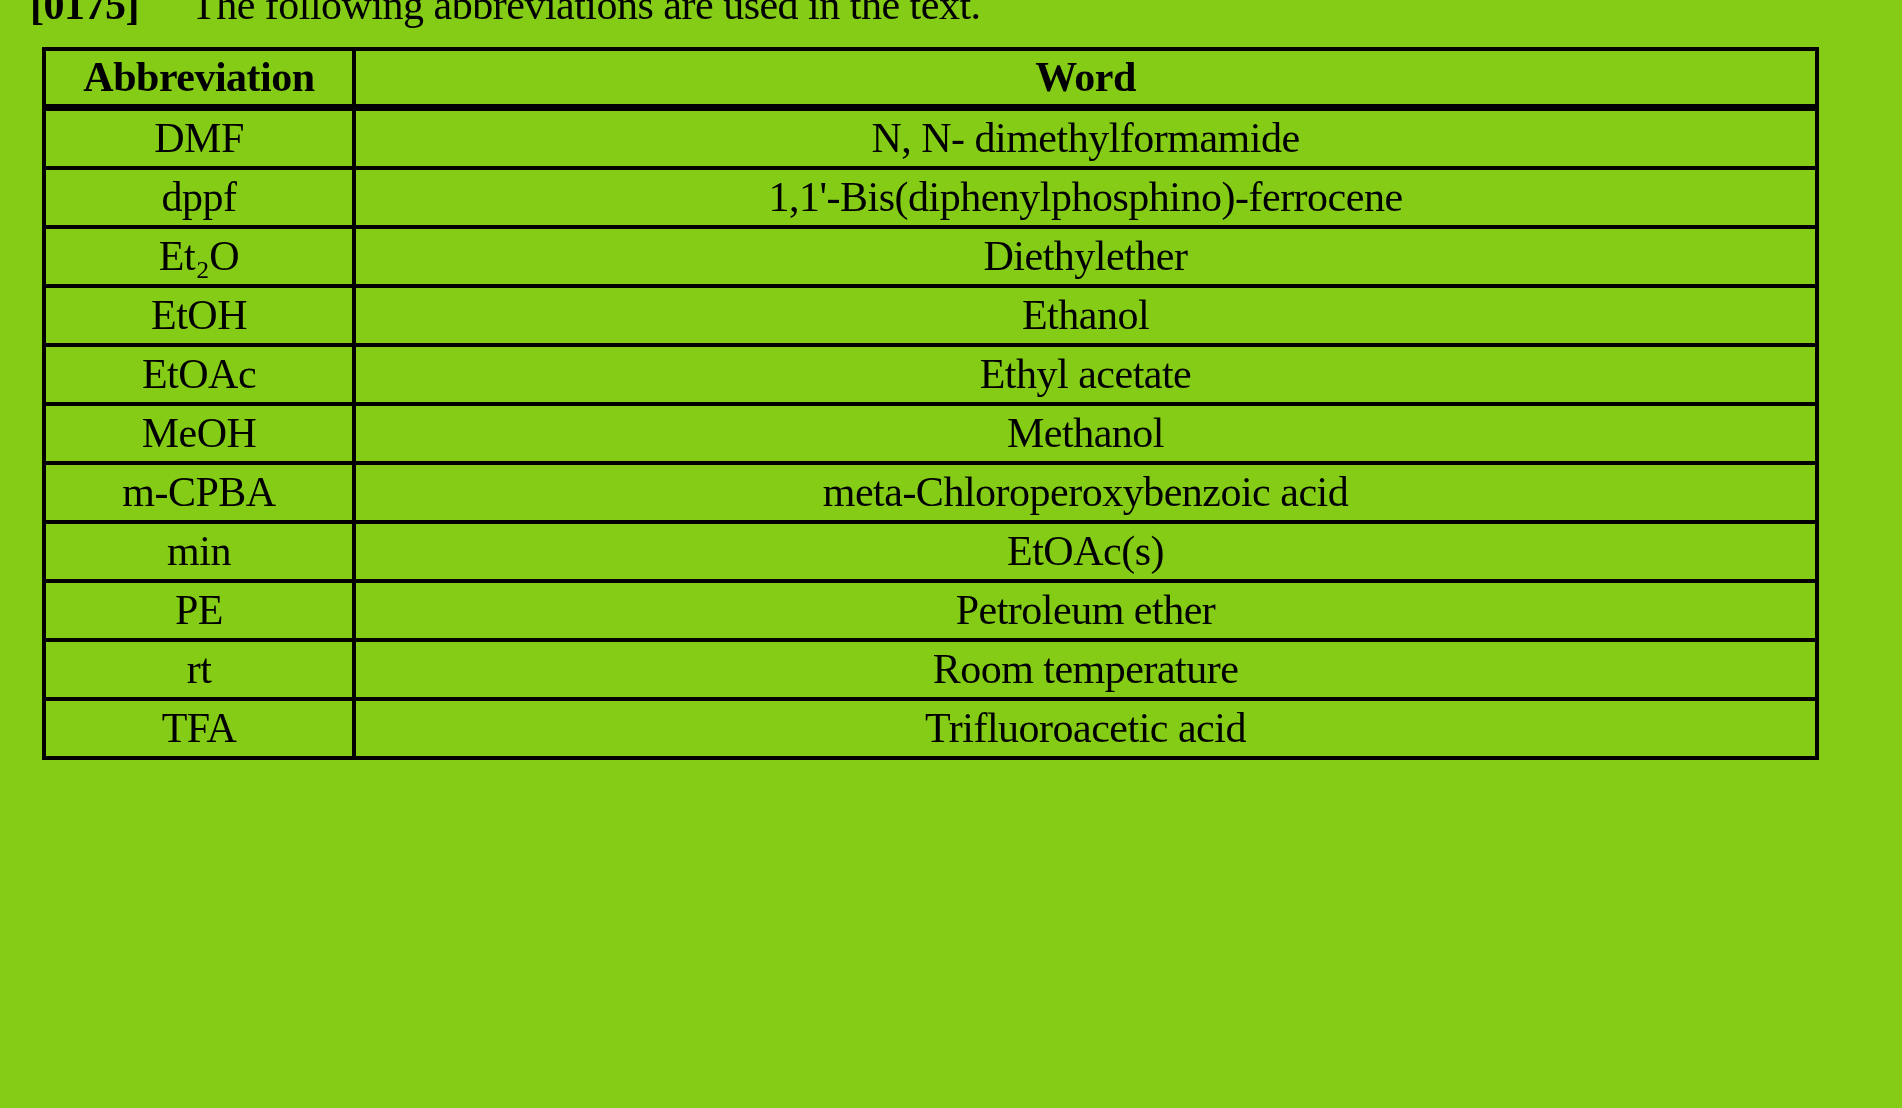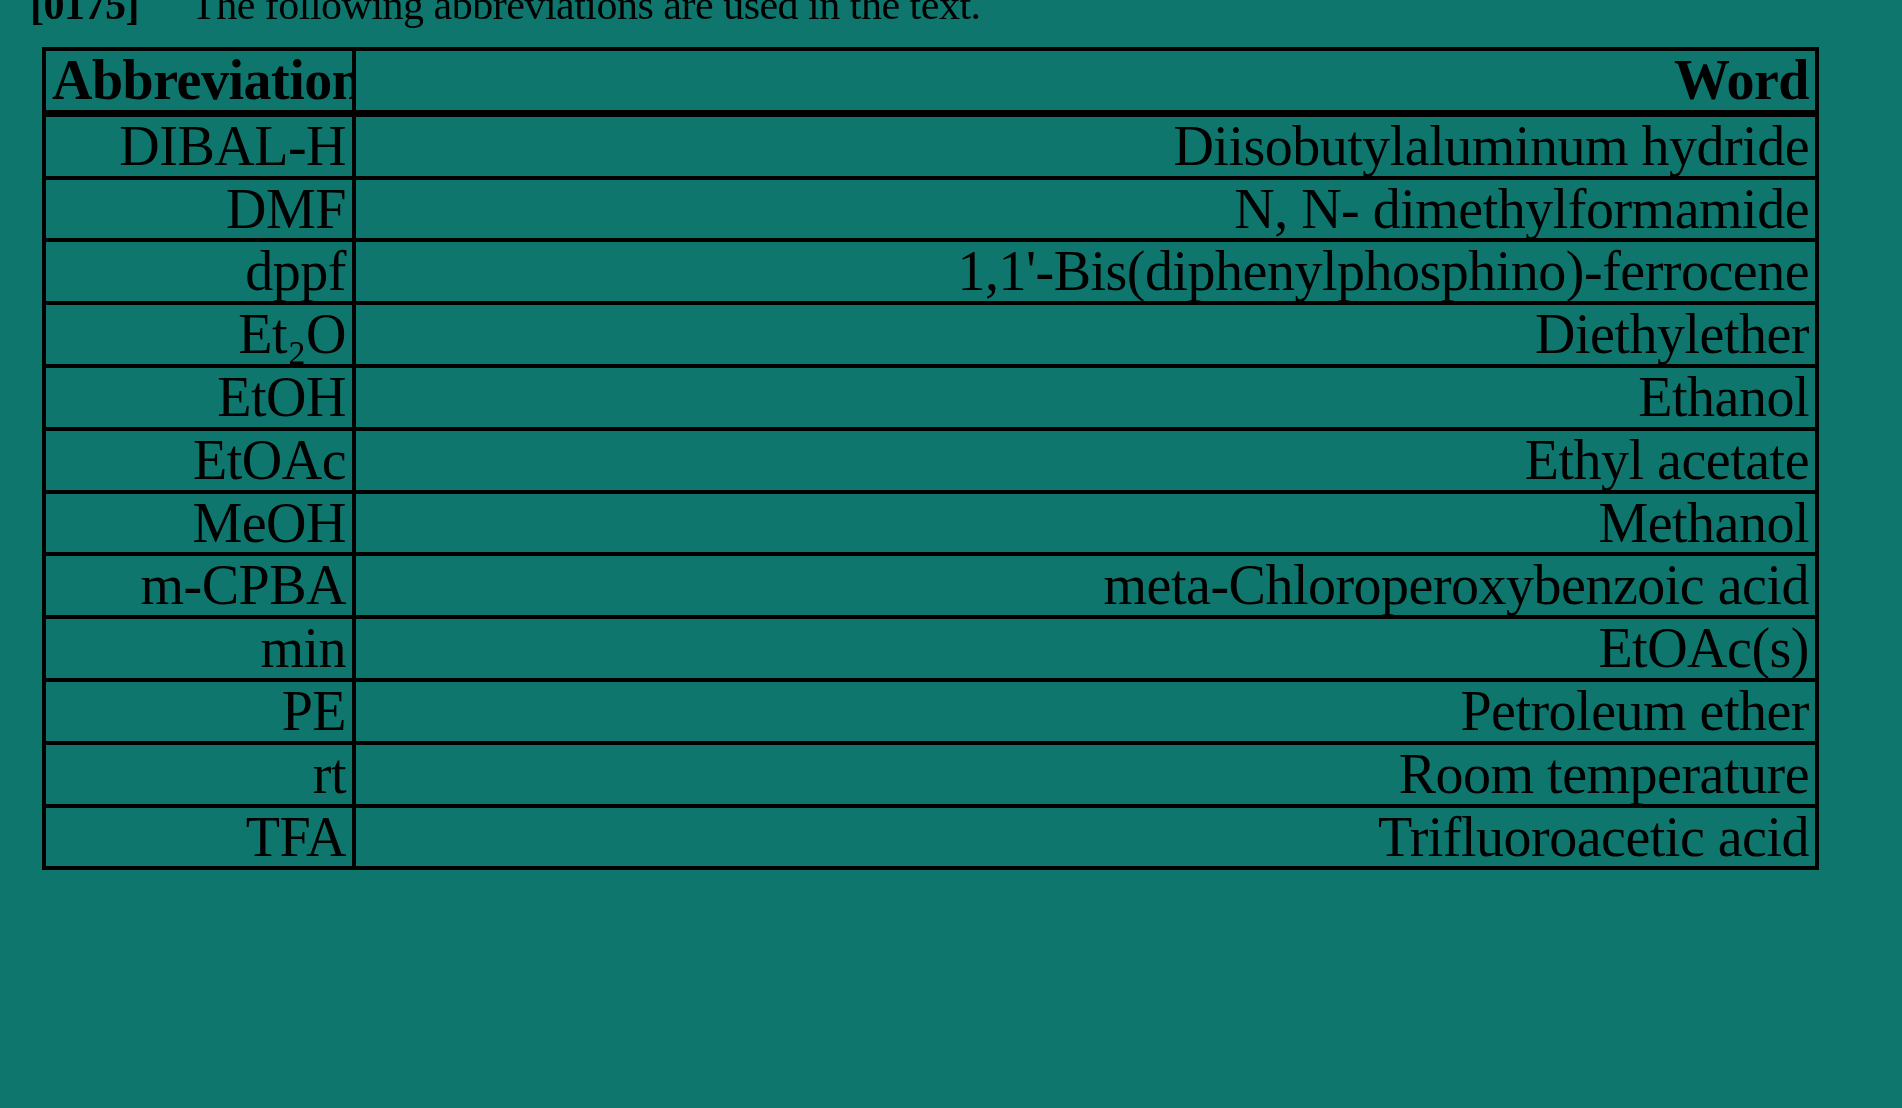--- a/index.html
+++ b/index.html
@@ -9,21 +9,21 @@
     width: 1902px;
     height: 1108px;
     overflow: hidden;
     font-family: "Liberation Serif", "DejaVu Serif", serif;
     color: #000000;
   }
   .page {
     position: relative;
     width: 1902px;
     height: 1108px;
-    background: #0f766e;
+    background: #84cc16;
   }
   
   .para-line {
     position: absolute;
     top: -17px;
     left: 30px;
     font-size: 42px;
     line-height: 44px;
     white-space: nowrap;
     letter-spacing: -0.5px;
@@ -39,25 +39,25 @@
     left: 42px;
     top: 47px;
     width: 1777px;
     border-collapse: collapse;
     table-layout: fixed;
   }
   .abbrev-table col.c-abbr { width: 310px; }
   .abbrev-table th,
   .abbrev-table td {
     border: 4px solid #000000;
-    text-align: right;
+    text-align: center;
     vertical-align: middle;
     padding: 0 6px;
     height: 55px;
-    font-size: 56px;
+    font-size: 42px;
     line-height: 1.05;
     letter-spacing: -0.5px;
     overflow: hidden;
     white-space: nowrap;
   }
   .abbrev-table thead th {
     font-weight: bold;
     border-bottom-width: 7px;
     height: 53px;
   }
@@ -77,24 +77,20 @@
       <col class="c-word">
     </colgroup>
     <thead>
       <tr>
         <th>Abbreviation</th>
         <th>Word</th>
       </tr>
     </thead>
     <tbody id="abbrev-body">
 
-        <tr>
-          <td>DIBAL-H</td>
-          <td>Diisobutylaluminum hydride</td>
-        </tr>
         <tr>
           <td>DMF</td>
           <td>N, N- dimethylformamide</td>
         </tr>
         <tr>
           <td>dppf</td>
           <td>1,1'-Bis(diphenylphosphino)-ferrocene</td>
         </tr>
         <tr>
           <td>Et₂O</td>

